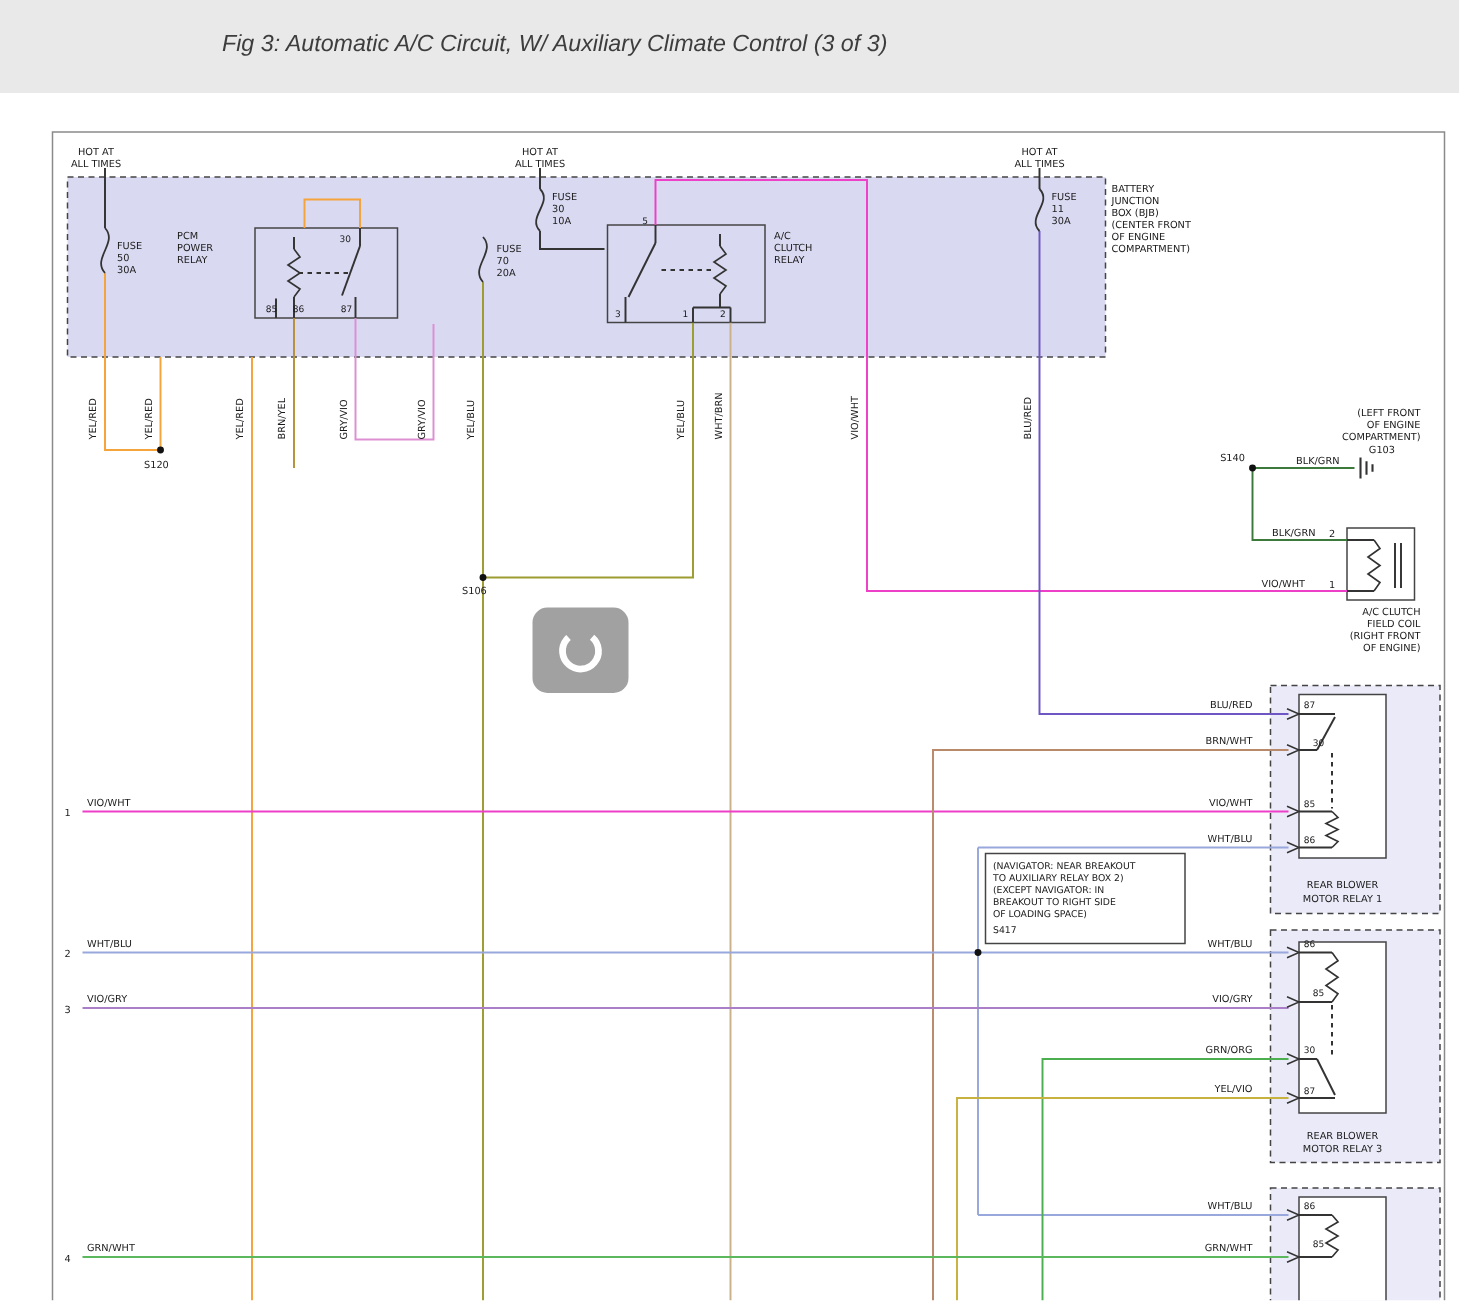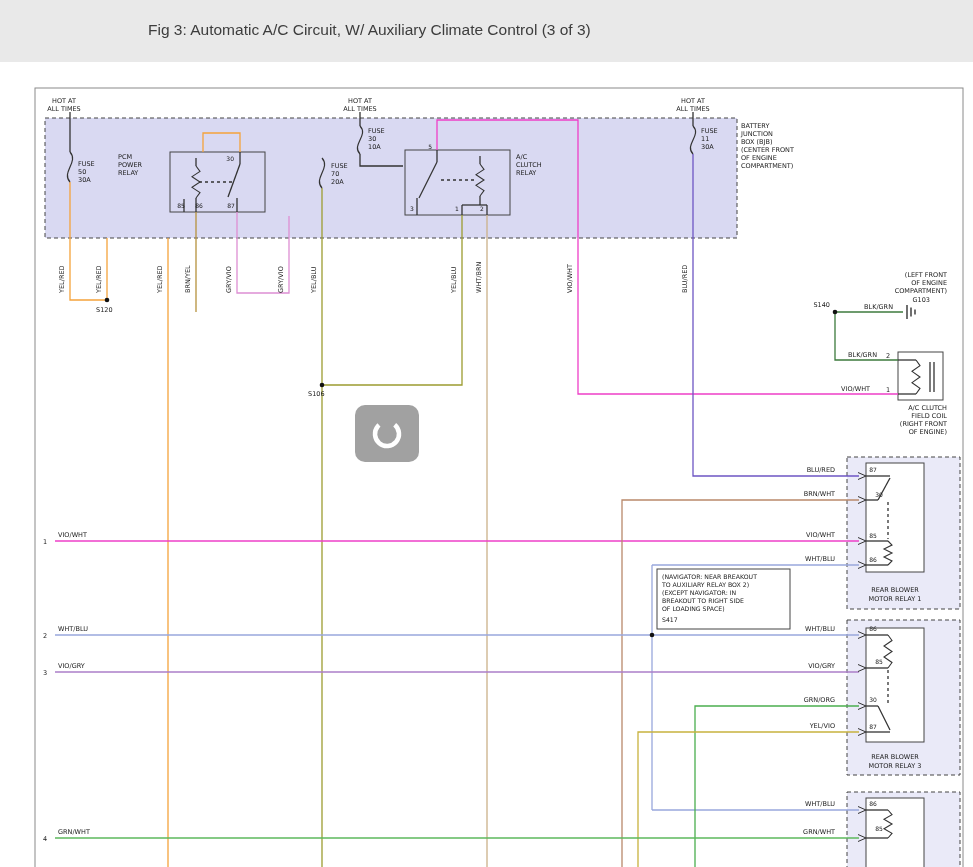--- a/index.html
+++ b/index.html
@@ -1,20 +1,20 @@
 <!DOCTYPE html>
 <html><head>
 <meta charset="utf-8">
 <style>
   html,body{margin:0;padding:0;background:#fff;}
   .page{position:relative;width:973px;height:867px;background:#ffffff;overflow:hidden;
         font-family:"DejaVu Sans",sans-serif;}
   .header{position:absolute;left:0;top:0;width:100%;height:62px;background:#e9e9e9;z-index:2;}
   .header .title{position:absolute;left:148px;top:21px;font-size:15.5px;color:#3d3d3d;
-        font-family:"Liberation Sans",sans-serif;}
+        font-family:"Liberation Sans",sans-serif;font-style:italic;}
   svg.wiring{position:absolute;left:0;top:0;z-index:1;}
   .spinner{position:absolute;left:355px;top:405px;width:64px;height:57px;background:#a1a1a1;
         border-radius:10px;z-index:3;display:flex;align-items:center;justify-content:center;}
 </style>
 </head>
 <body>
 
 <div class="page">
   <svg class="wiring" width="973" height="867" viewBox="0 0 973 867">
       <rect x="35" y="88" width="928" height="800" fill="#ffffff" stroke="#8a8a8a" stroke-width="1"></rect>

